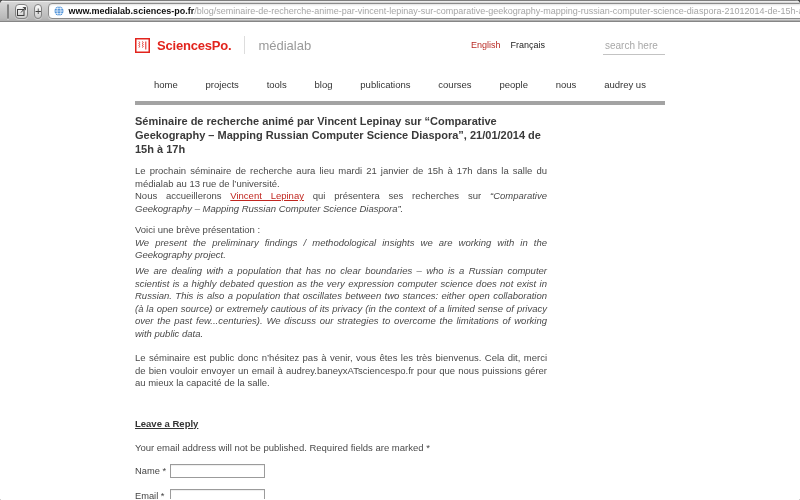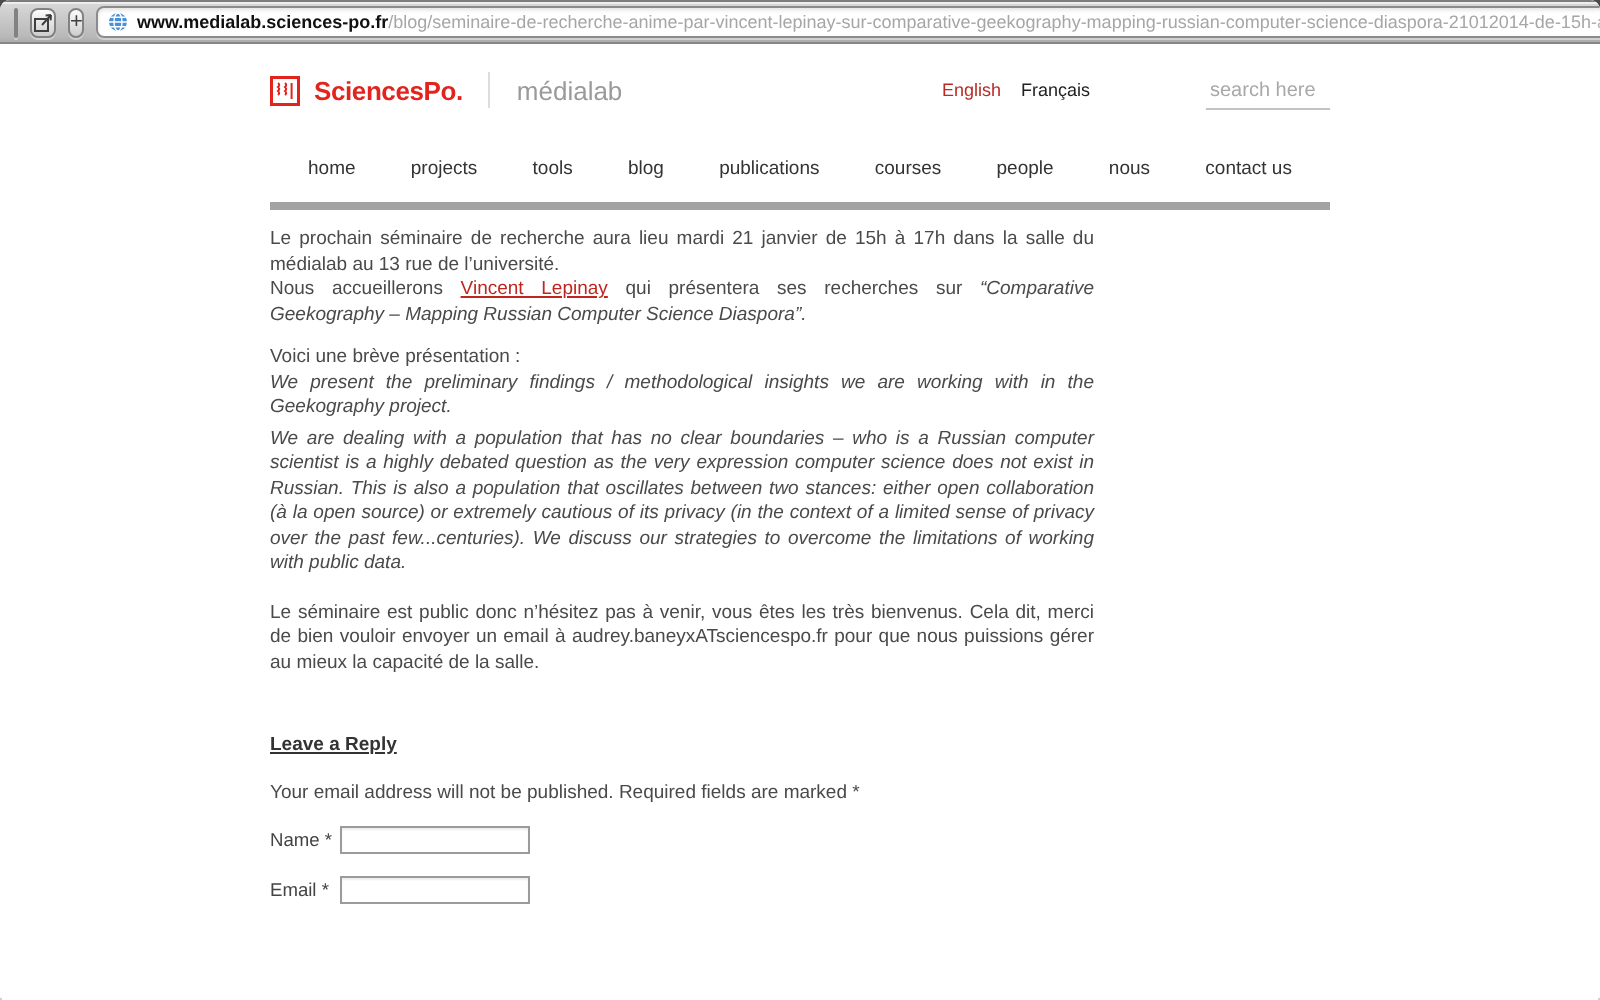--- a/index.html
+++ b/index.html
@@ -126,24 +126,25 @@
 
       <div class="nav">
         <span class="nav-item">home</span>
         <span class="nav-item">projects</span>
         <span class="nav-item">tools</span>
         <span class="nav-item">blog</span>
         <span class="nav-item">publications</span>
         <span class="nav-item">courses</span>
         <span class="nav-item">people</span>
         <span class="nav-item">nous</span>
-        <span class="nav-item">contact us</span>
+        <span class="nav-item">audrey us</span>
       </div>
 
       <div class="article">
+        <h1>Séminaire de recherche animé par Vincent Lepinay sur “Comparative Geekography – Mapping Russian Computer Science Diaspora”, 21/01/2014 de 15h à 17h</h1>
 
         <p class="p-main"><span>Le prochain séminaire de recherche aura lieu mardi 21 janvier de 15h à 17h dans la salle du médialab au 13 rue de l’université.</span><br>
           <span>Nous accueillerons </span><span class="text-link">Vincent Lepinay</span><span> qui présentera ses recherches sur </span><span class="italic">“Comparative Geekography – Mapping Russian Computer Science Diaspora”.</span>
         </p>
 
         <div class="p-group">
           <p>Voici une brève présentation :</p>
           <p class="italic">We present the preliminary findings / methodological insights we are working with in the Geekography project.</p>
           <p class="italic p-italic2">We are dealing with a population that has no clear boundaries – who is a Russian computer scientist is a highly debated question as the very expression computer science does not exist in Russian. This is also a population that oscillates between two stances: either open collaboration (à la open source) or extremely cautious of its privacy (in the context of a limited sense of privacy over the past few...centuries). We discuss our strategies to overcome the limitations of working with public data.</p>
         </div>

